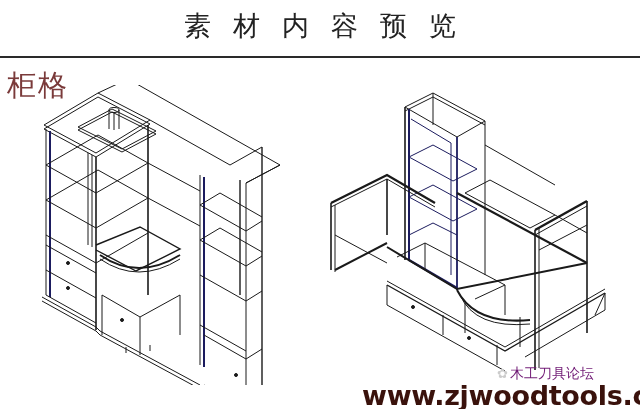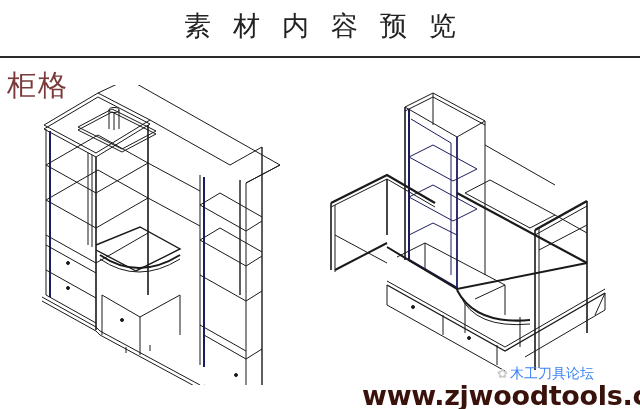--- a/index.html
+++ b/index.html
@@ -2,21 +2,21 @@
 <html><head>
 <meta charset="utf-8">
 <style>
   html,body{margin:0;padding:0;background:#fff;}
   body{width:640px;height:409px;position:relative;overflow:hidden;font-family:"DejaVu Serif",serif;}
   .title{position:absolute;left:0;top:8px;width:640px;text-align:center;font-size:27px;letter-spacing:22px;color:#222;font-family:"DejaVu Serif",serif;padding-left:22px;box-sizing:border-box;}
   .divider{position:absolute;left:0;top:56px;width:640px;height:2px;background:#2a2a2a;}
   .section-label{position:absolute;left:7px;top:66px;font-size:29px;color:#7a3a3a;font-family:"DejaVu Serif",serif;letter-spacing:2px;}
   svg.drawing{position:absolute;}
   .wm{position:absolute;left:362px;top:380px;font-family:"DejaVu Sans",sans-serif;font-weight:bold;font-size:27px;color:#3a120c;letter-spacing:-0.3px;white-space:nowrap;}
-  .wm-cn{position:absolute;left:510px;top:365px;font-size:14px;color:#3b82f6;font-family:Liberation Sans, sans-serif;white-space:nowrap;}
+  .wm-cn{position:absolute;left:510px;top:365px;font-size:14px;color:#701a75;font-family:Liberation Sans, sans-serif;white-space:nowrap;}
   .wm-logo{position:absolute;left:497px;top:366px;font-size:13px;color:#ccc;}
 </style>
 </head>
 <body>
 
 <div class="title">素材内容预览</div>
 <div class="divider"></div>
 <div class="section-label">柜格</div>
 
 <svg class="drawing" style="left:30px;top:85px" width="250" height="300" viewBox="0 0 250 300" fill="none" stroke="#1a1a1a" stroke-width="1">

